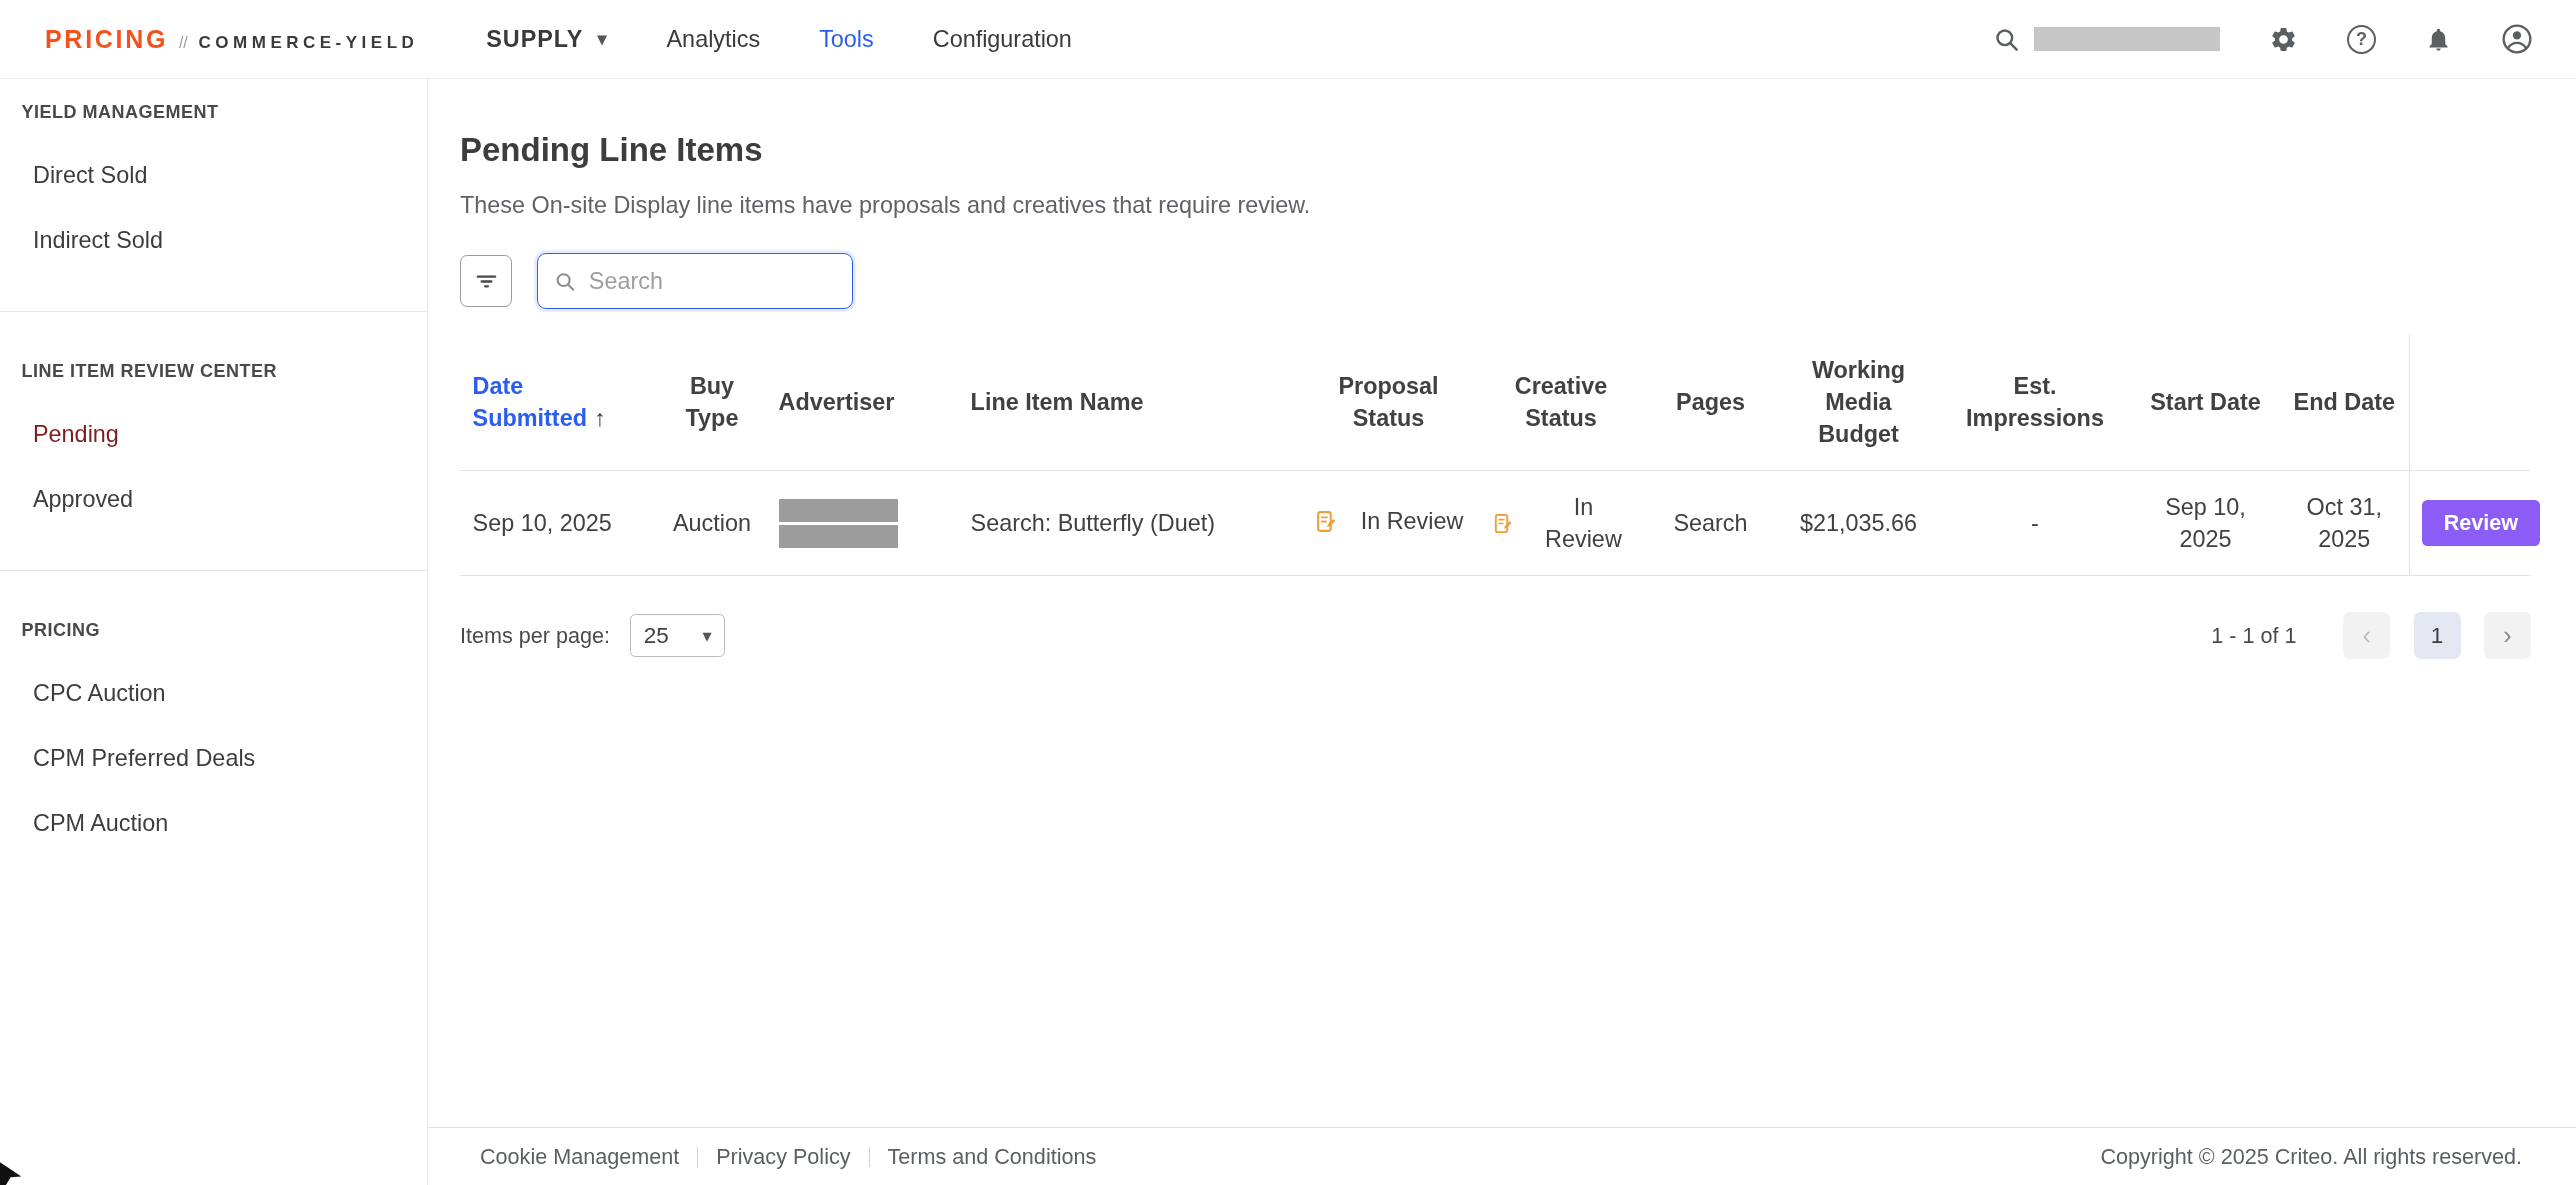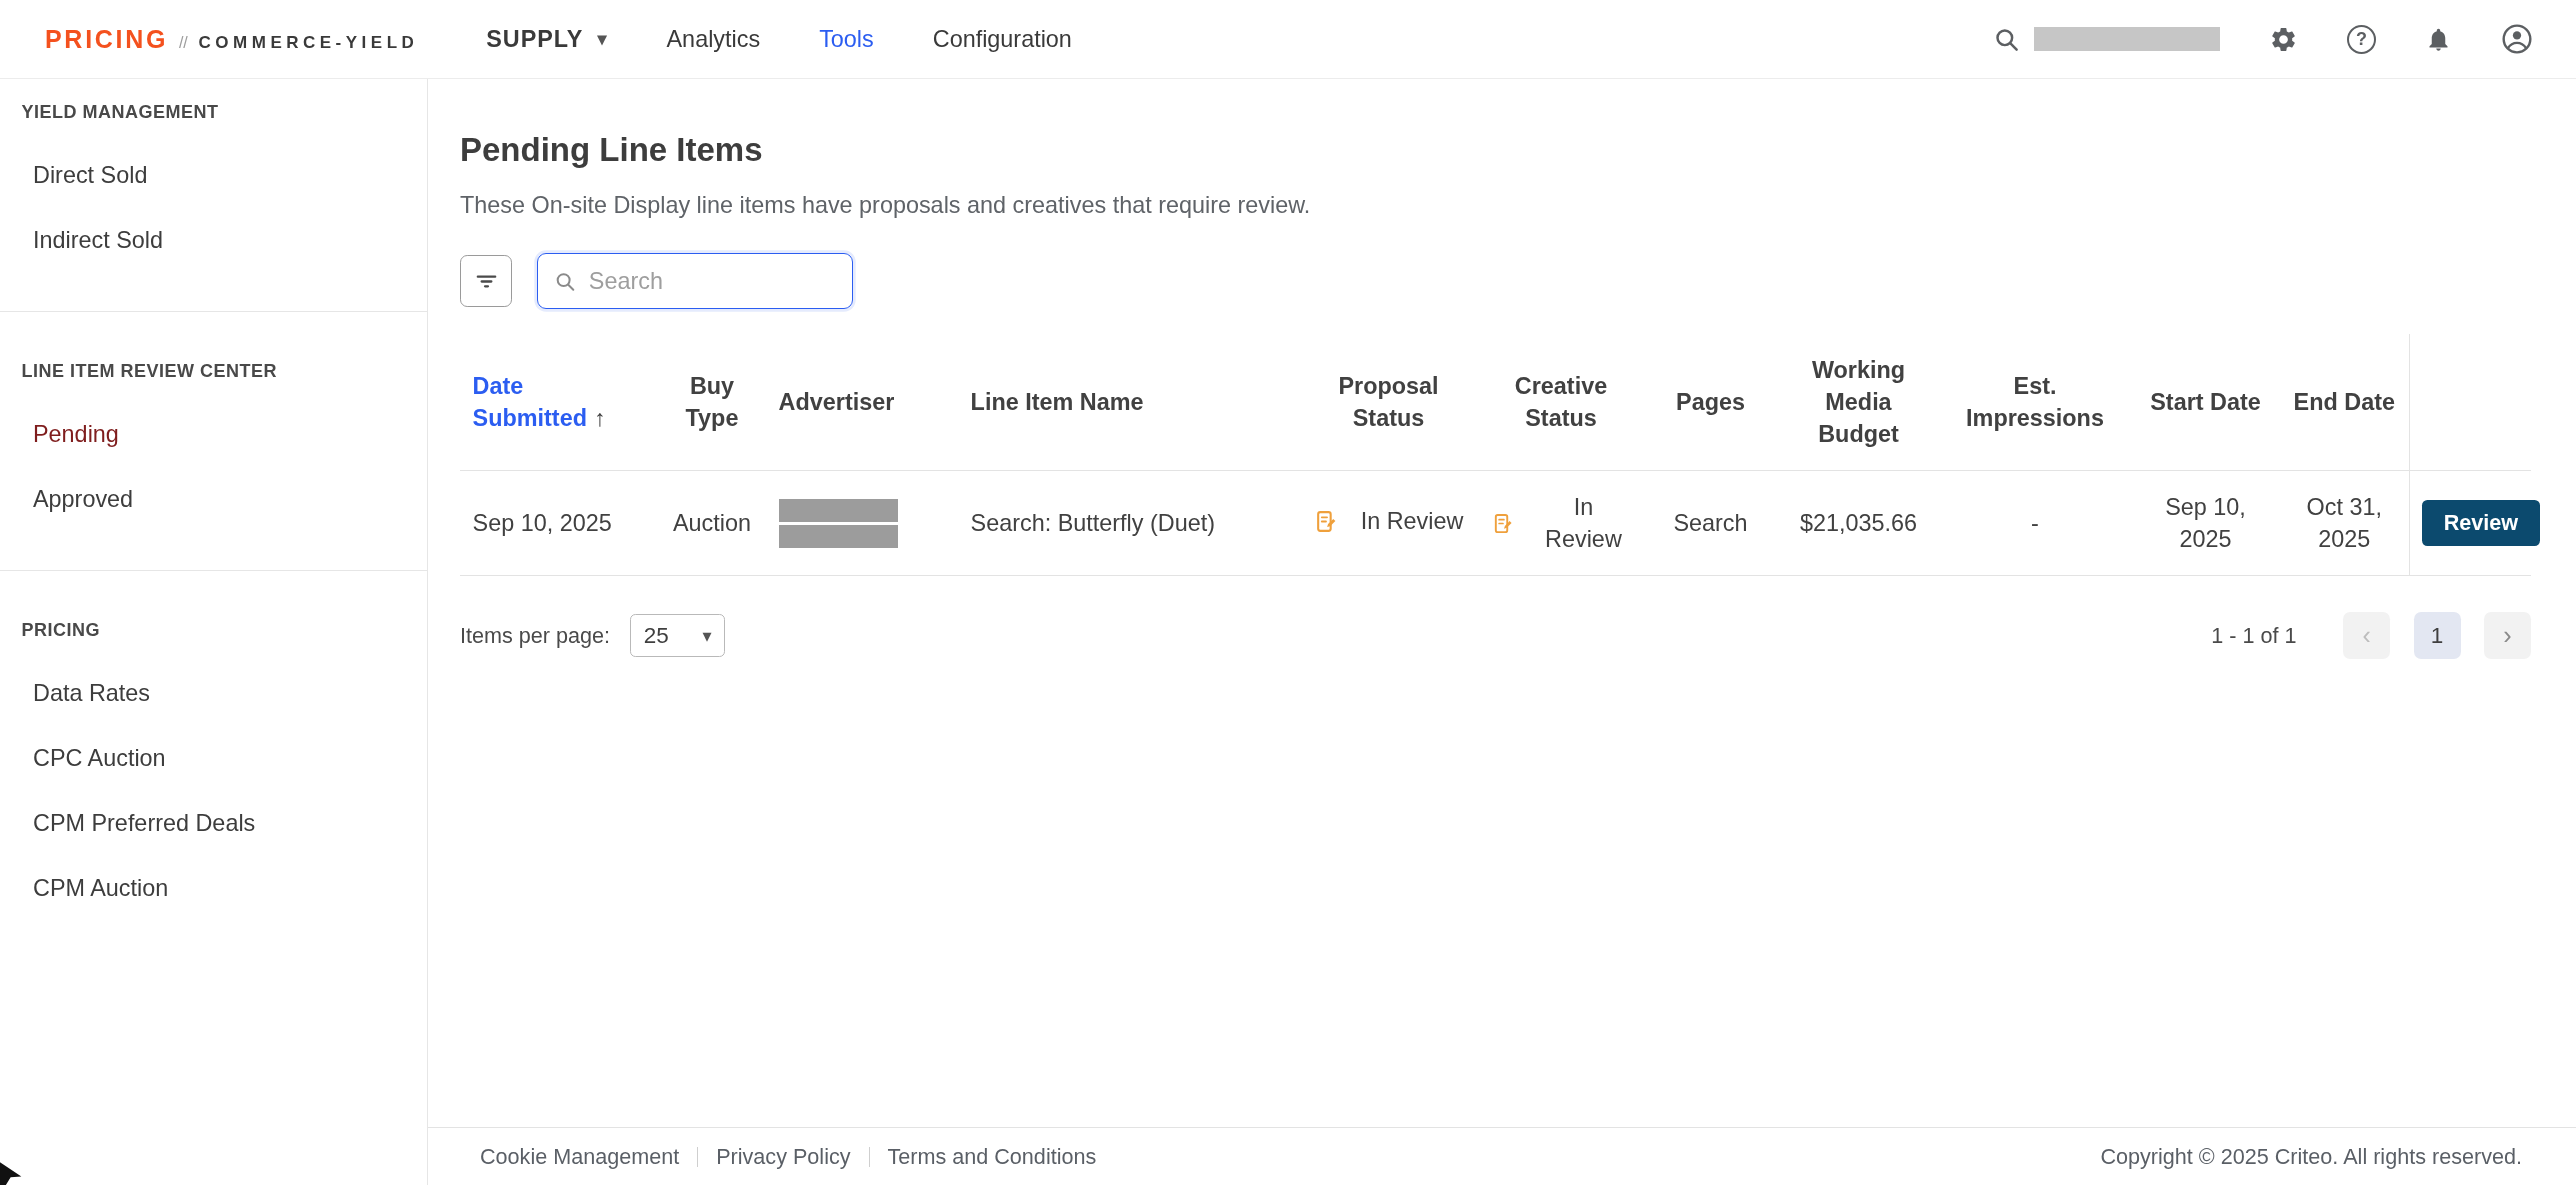--- a/index.html
+++ b/index.html
@@ -85,21 +85,21 @@
   }
   .al { text-align:left; } .ac { text-align:center; }
   th.sorted { color:#2B5DF1; cursor:pointer; }
   .sort-arrow { color:#3f3f3f; margin-left:7.2px; font-size:23.4px; font-weight:normal; }
   .action-col { border-left:0.9px solid #e3e3e3; }
 
   .status { display:inline-flex; align-items:center; gap:22px; }
   .redacted-adv { width:119px; height:23.4px; background:#9c9c9c; margin:2.7px 0; }
 
   .review-btn {
-    background:#0c4a6e; color:#fff; border:none; border-radius:5.4px;
+    background:#8b5cf6; color:#fff; border:none; border-radius:5.4px;
     font-size:21.6px; font-weight:bold; padding:10px 21.6px; cursor:pointer;
     font-family:"Liberation Sans", sans-serif;
   }
 
   
   .pagination { display:flex; align-items:center; margin-top:36px; font-size:21.6px; color:#4a4a4a; }
   .ipp-select {
     margin-left:20px; width:95px; height:43px; border:0.9px solid #b9b9b9; border-radius:5.4px;
     display:flex; align-items:center; justify-content:space-between; padding:0 12.6px;
     font-size:22.5px; color:#3f3f3f; cursor:pointer; background:#fff;
@@ -188,21 +188,20 @@
 
     <hr class="side-divider">
 
     <div class="side-label">LINE ITEM REVIEW CENTER</div>
     <div class="side-item active">Pending</div>
     <div class="side-item">Approved</div>
 
     <hr class="side-divider">
 
     <div class="side-label">PRICING</div>
-    <div class="side-item">Data Rates</div>
     <div class="side-item">CPC Auction</div>
     <div class="side-item">CPM Preferred Deals</div>
     <div class="side-item">CPM Auction</div>
   </div>
 
   <div class="main">
     <div class="content">
       <h1 class="page-title">Pending Line Items</h1>
       <div class="page-subtitle">These On-site Display line items have proposals and creatives that require review.</div>
 

